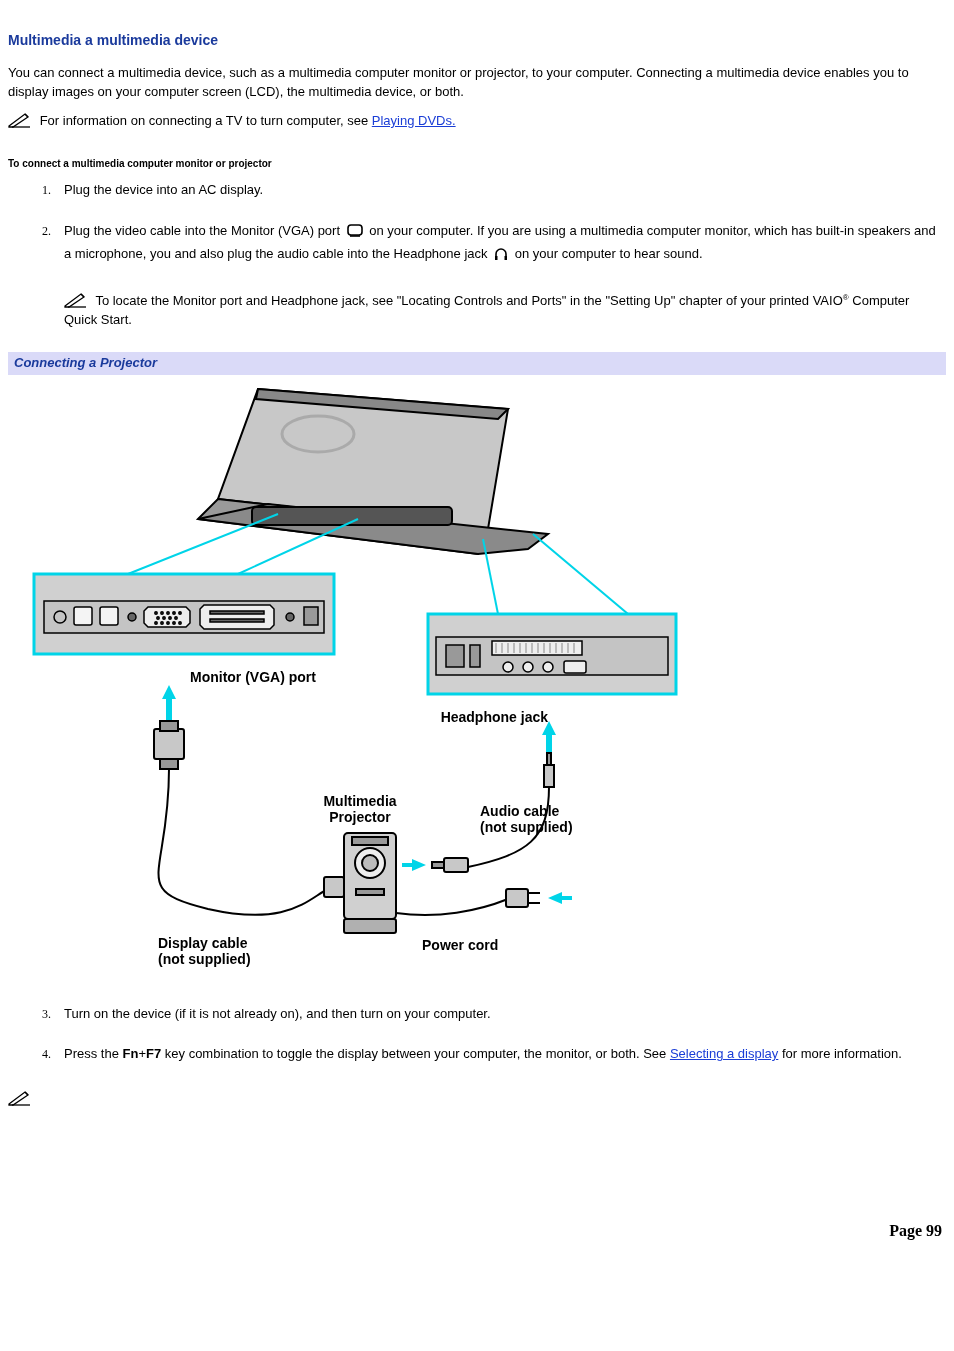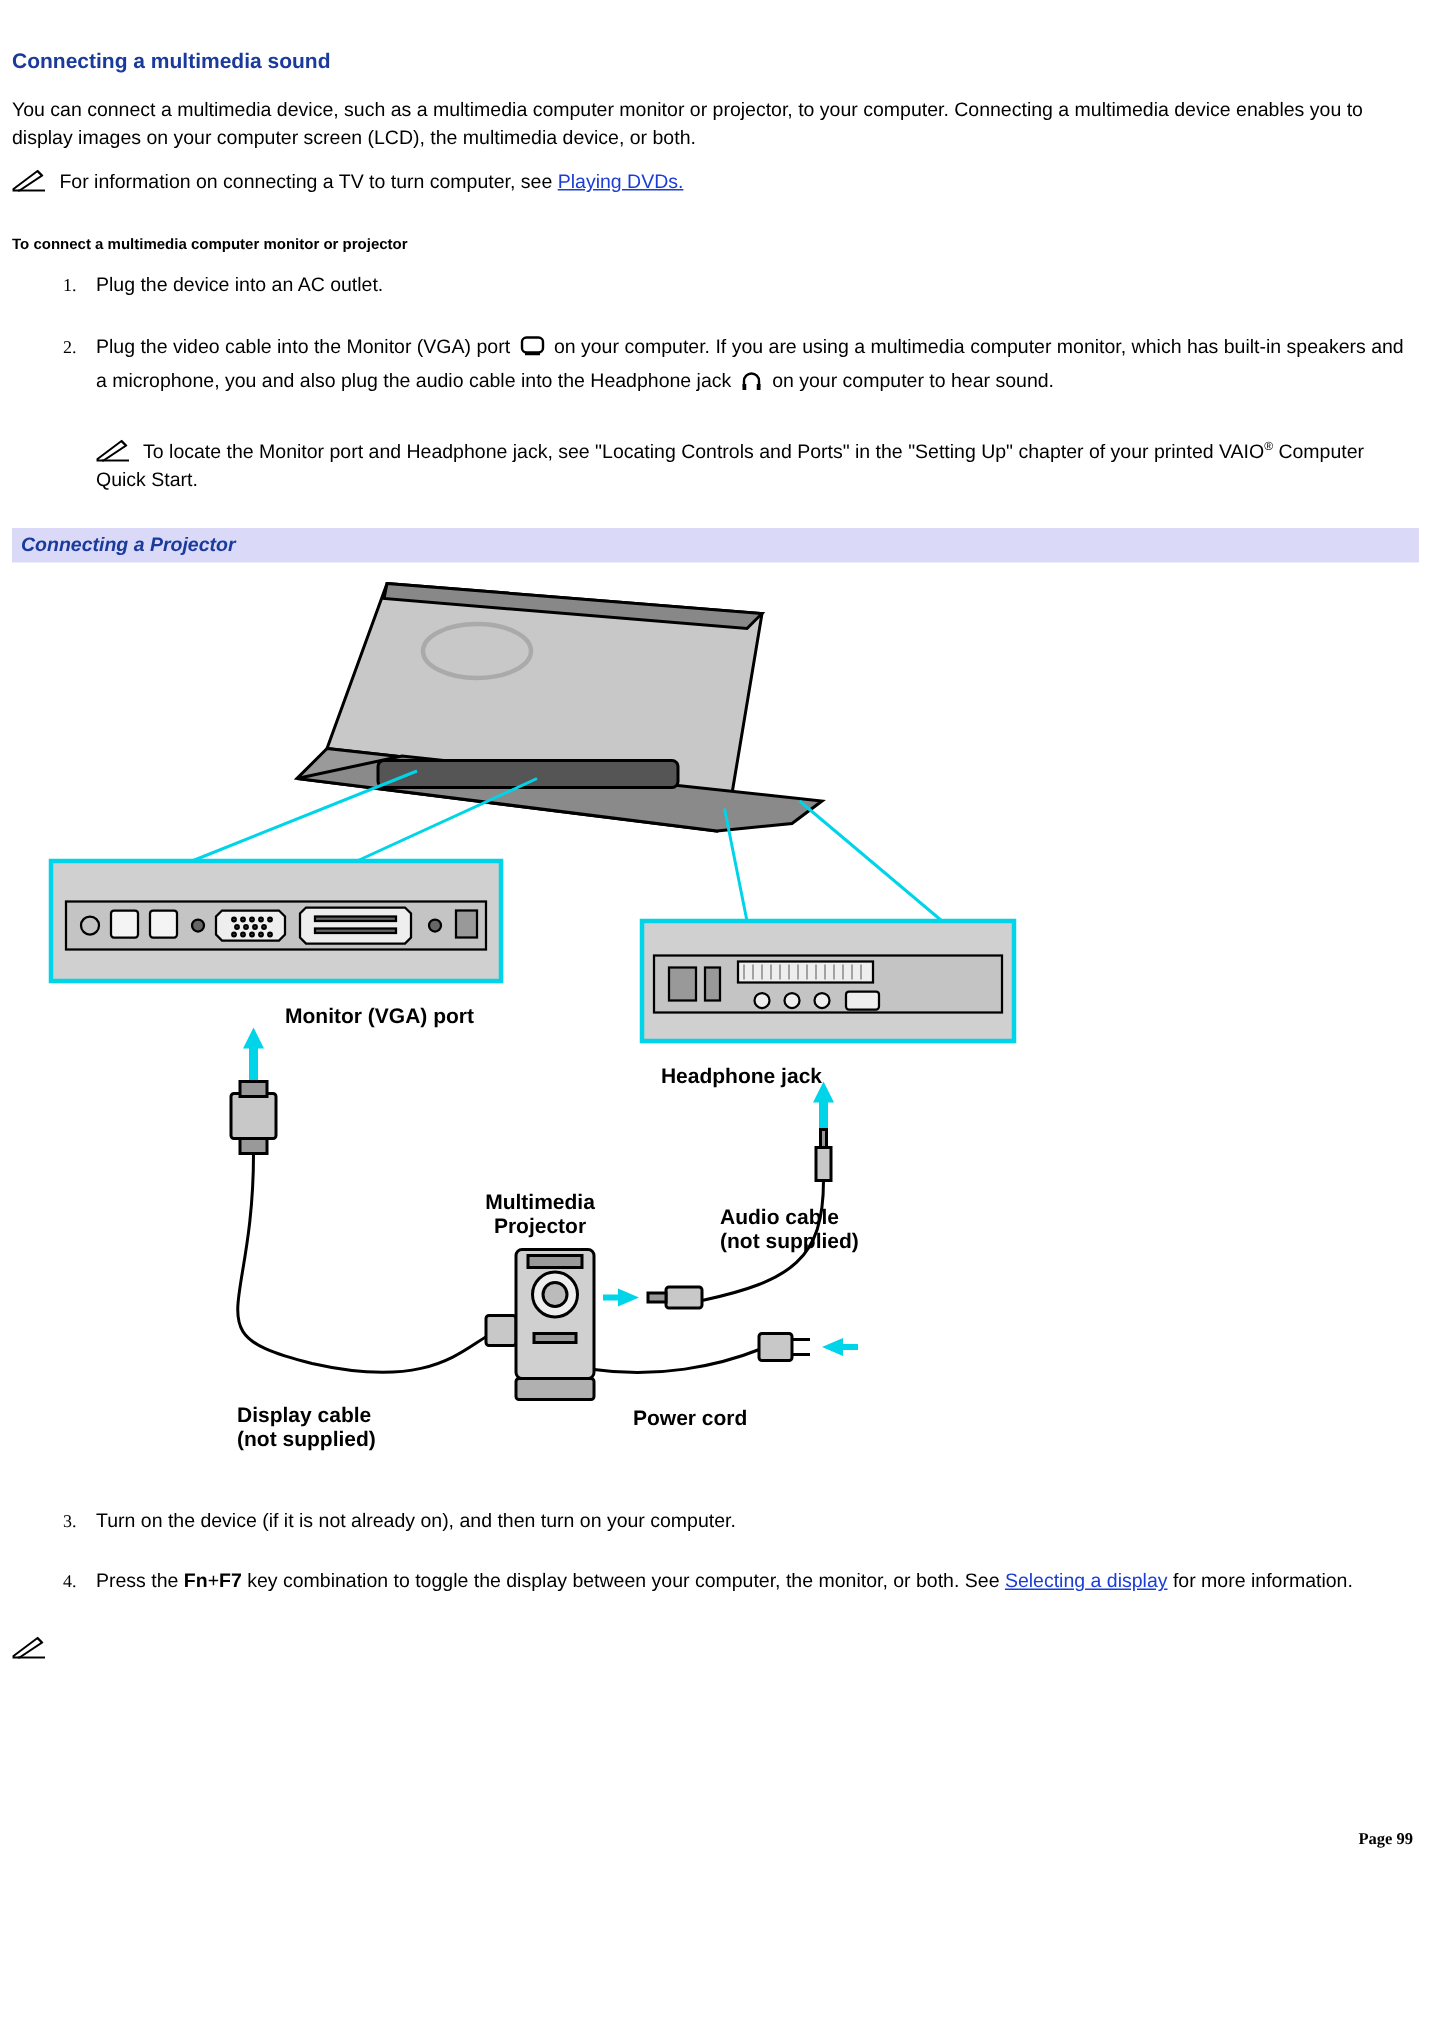--- a/index.html
+++ b/index.html
@@ -74,50 +74,50 @@
     font-family: Arial, sans-serif;
     font-weight: bold;
     font-size: 14px;
     position: absolute;
     color: #000;
   }
   .page-num {
     text-align: right;
     font-family: Georgia, 'Times New Roman', serif;
     font-weight: bold;
-    font-size: 11px;
+    font-size: 16px;
     margin-top: 110px;
     padding-right: 4px;
   }
   .reg { font-size: 8px; vertical-align: super; }
 </style>
 </head>
 <body>
 
-<h2 class="section-title">Connecting a multimedia sound</h2>
+<h2 class="section-title">Multimedia a multimedia device</h2>
 
 <p>You can connect a multimedia device, such as a multimedia computer monitor or projector, to your computer. Connecting a multimedia device enables you to display images on your computer screen (LCD), the multimedia device, or both.</p>
 
 <p>
   <span class="note-icon">
     <svg viewBox="0 0 24 16" width="24" height="16">
       <path d="M1 14 L17 2 L20 5 L5 15 L1 15 Z" fill="none" stroke="#000" stroke-width="1.3"></path>
       <path d="M17 2 L20 5" stroke="#000" stroke-width="1.3"></path>
       <line x1="4" y1="15" x2="22" y2="15" stroke="#000" stroke-width="1.3"></line>
     </svg>
   </span>
   <span>For information on connecting a TV to turn computer, see </span>
   <a href="#" class="link">Playing DVDs.</a>
 </p>
 
 <p class="subhead">To connect a multimedia computer monitor or projector</p>
 
 <ol class="steps">
   <li>
-    <span>Plug the device into an AC outlet.</span>
+    <span>Plug the device into an AC display.</span>
   </li>
   <li>
     <span>Plug the video cable into the Monitor (VGA) port </span>
     <span class="inline-sym">
       <svg width="18" height="16" viewBox="0 0 18 16">
         <rect x="2" y="2" width="14" height="10" rx="3" ry="3" fill="none" stroke="#000" stroke-width="1.6"></rect>
         <line x1="4" y1="13" x2="14" y2="13" stroke="#000" stroke-width="1.6"></line>
       </svg>
     </span>
     <span> on your computer. If you are using a multimedia computer monitor, which has built-in speakers and a microphone, you and also plug the audio cable into the Headphone jack </span>

